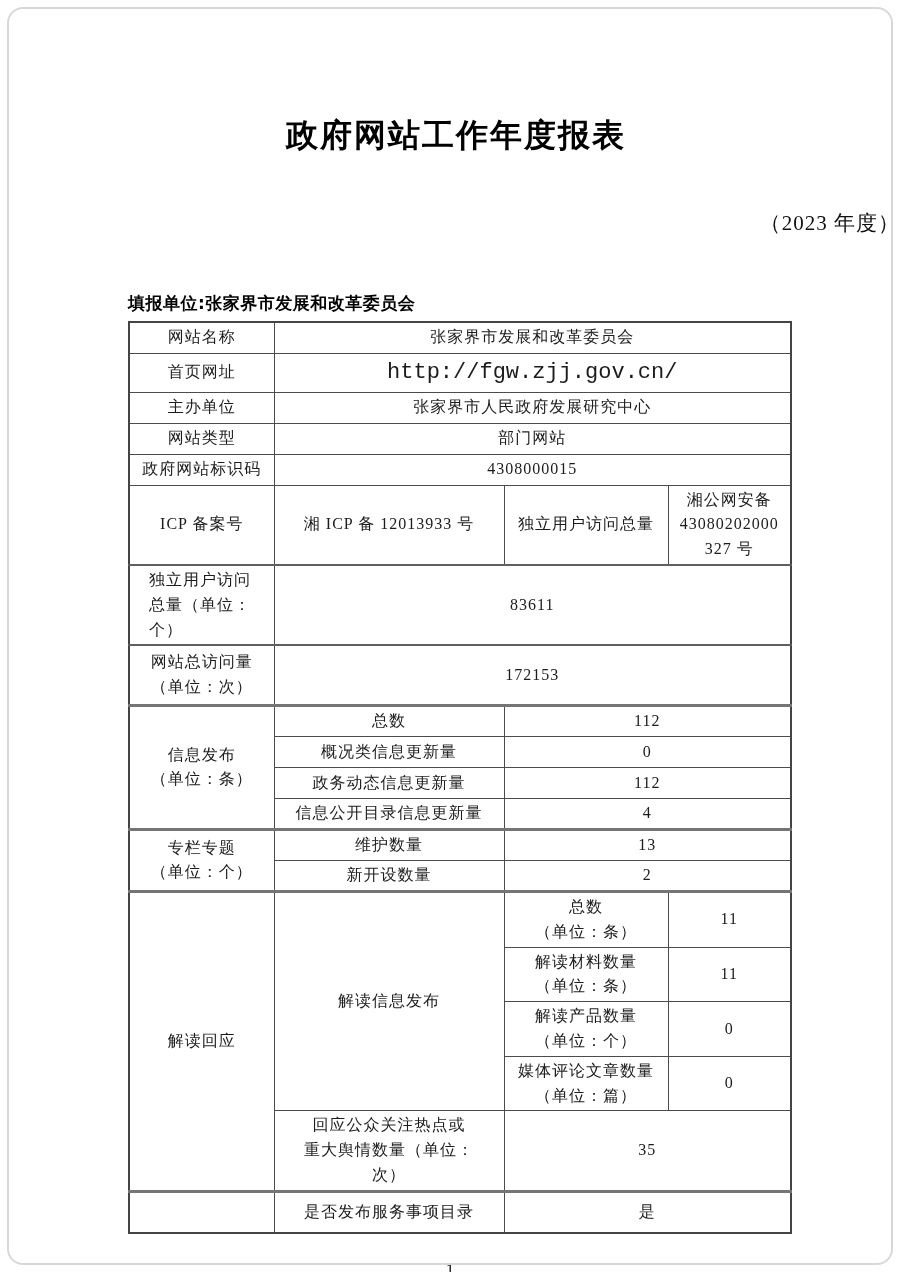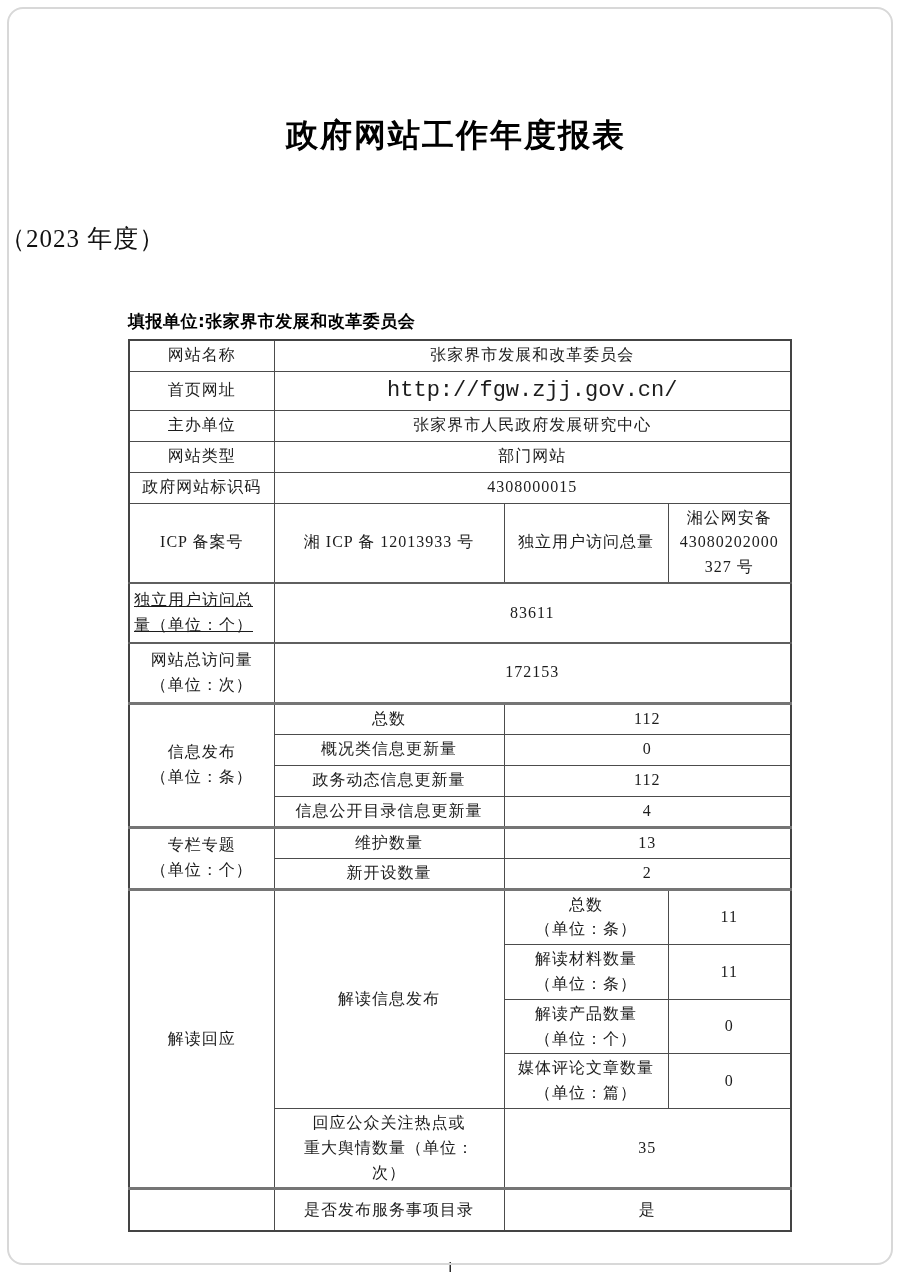--- a/index.html
+++ b/index.html
@@ -22,23 +22,23 @@
   .doc-title {
     text-align:center;
     font-family:"DejaVu Sans","Liberation Sans",sans-serif;
     font-weight:bold;
     font-size:32px;
     letter-spacing:2px;
     color:#000;
     margin-left:12px;
   }
   .doc-subtitle {
-    text-align:left;
-    margin-top:64px;
-    font-size:25px;
+    text-align:right;
+    margin-top:51px;
+    font-size:21px;
     letter-spacing:1px;
     color:#111;
   }
   .reporting-unit {
     margin:55px 4px 6px 128px;
     font-family:"DejaVu Sans","Liberation Sans",sans-serif;
     font-weight:bold;
     font-size:17px;
     letter-spacing:0.5px;
     color:#000;
@@ -67,21 +67,21 @@
   tr.sec > td { border-top:3px solid #757575; }
 
   .r31 { height:31px; }
   .r80 { height:80px; }
   .r60 { height:60px; }
   .r52 { height:52px; }
   .r70 { height:70px; }
   .r42 { height:42px; }
 
   td.mono { font-family:"Liberation Mono","DejaVu Sans Mono",monospace; letter-spacing:0; font-size:22px; }
-  td.wrap-left { text-align:left; padding:2px 4px;text-decoration:underline; }
+  td.wrap-left { text-align:left; padding:2px 19px; }
 
   .page-number {
     text-align:center;
     margin-top:26px;
     font-size:17px;
     color:#222;
   }
 </style>
 </head>
 <body>

